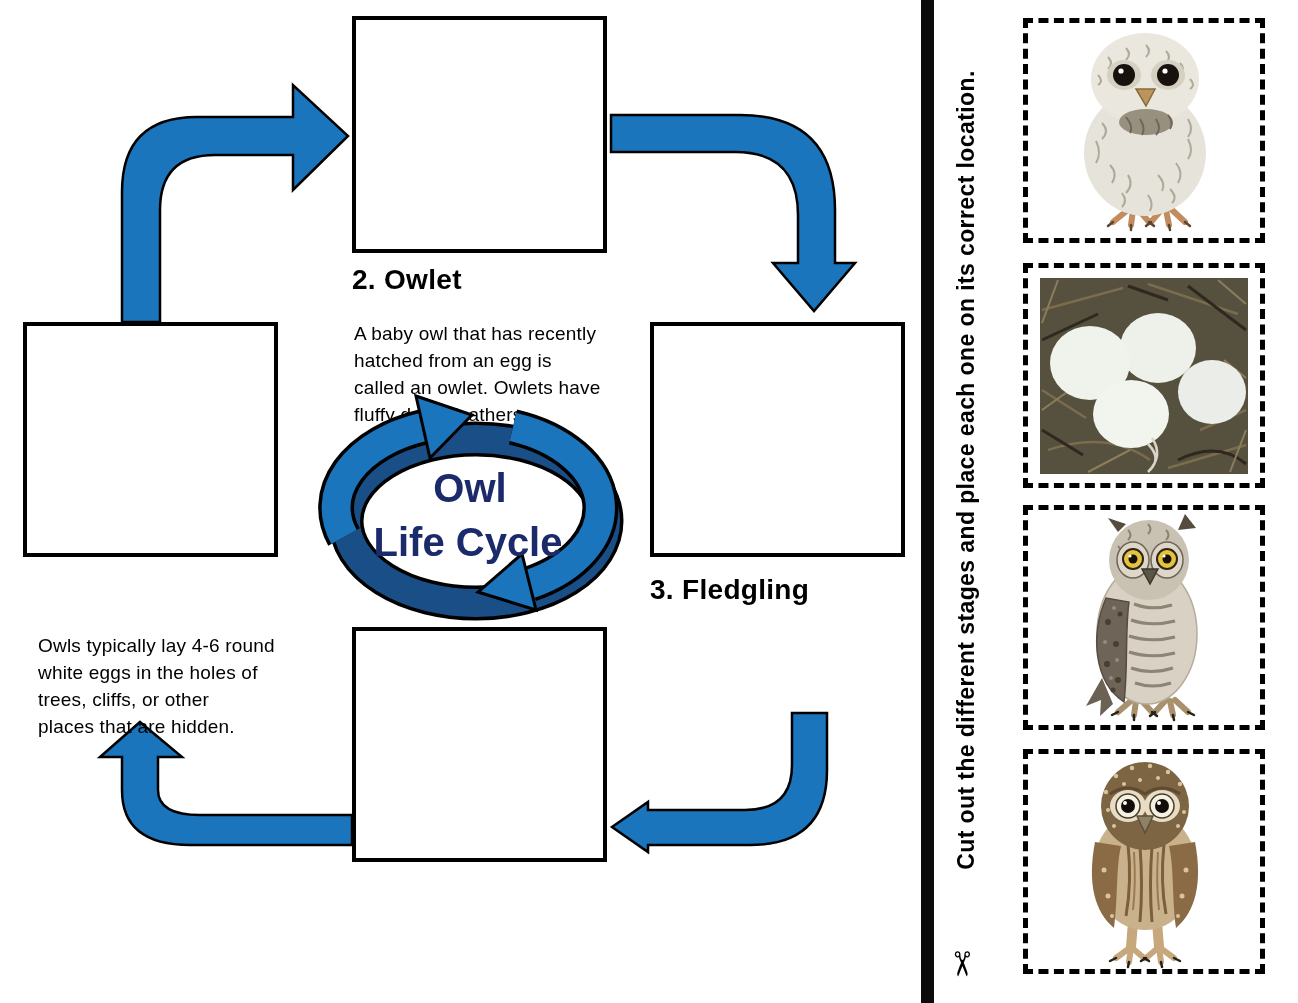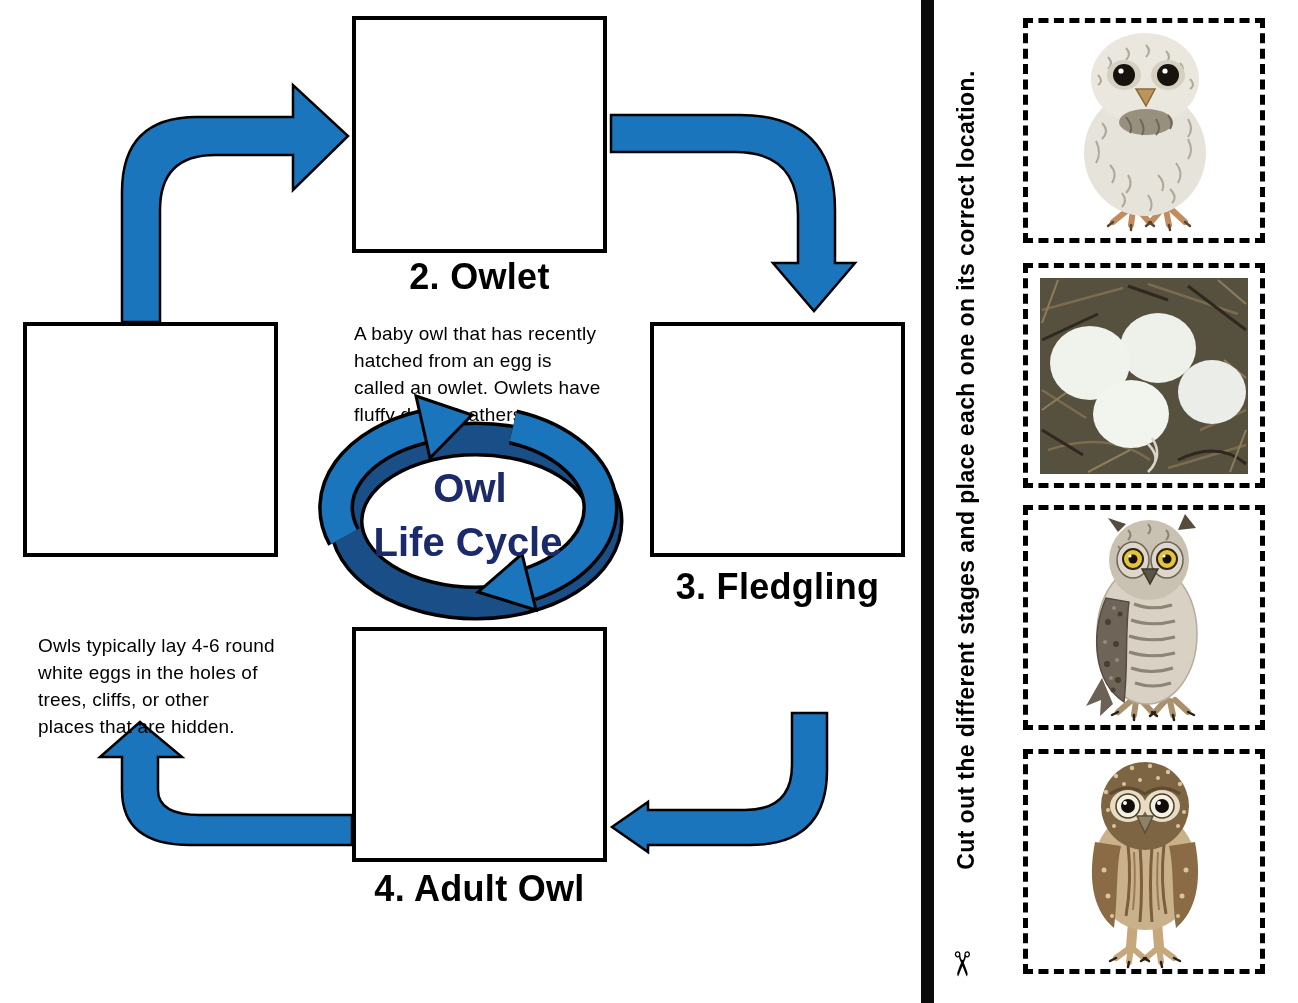--- a/index.html
+++ b/index.html
@@ -1,19 +1,19 @@
 <!DOCTYPE html>
 <html><head>
 <meta charset="utf-8">
 <style>
   html,body{margin:0;padding:0;background:#fff;}
   .page{position:relative;width:1298px;height:1003px;background:#ffffff;overflow:hidden;
         font-family:"Liberation Sans",sans-serif;color:#000;}
   .stage-box{position:absolute;background:#fff;border:4px solid #000;}
-  .heading{position:absolute;text-align:center;font-size:36px;font-weight:600;letter-spacing:.3px;}
+  .heading{position:absolute;text-align:left;font-size:28px;font-weight:600;letter-spacing:.3px;margin-top:8px;}
   .desc{position:absolute;font-size:19px;line-height:27px;white-space:pre;letter-spacing:.2px;margin-top:28px;}
   .arrows-layer{position:absolute;left:0;top:0;pointer-events:none;}
   .cycle-svg{position:absolute;left:310px;top:392px;width:320px;height:240px;}
   .cycle-title{font-family:"Liberation Sans",sans-serif;font-weight:bold;fill:#1B2A6B;}
   .separator{position:absolute;left:921px;top:0;width:13px;height:1003px;background:#0b0b0b;}
   .v-instr{position:absolute;left:966px;top:470px;width:920px;
            transform:translate(-50%,-50%) rotate(-90deg);
            text-align:center;font-size:23px;font-weight:600;letter-spacing:.4px;white-space:nowrap;}
   .scissors{position:absolute;left:962px;top:964px;transform:translate(-50%,-50%) rotate(90deg);
             font-size:34px;line-height:1;}
@@ -45,21 +45,20 @@
 called an owlet. Owlets have
 fluffy down feathers.</div>
 
   <div class="desc" style="left:38px;top:604px">Owls typically lay 4-6 round
 white eggs in the holes of
 trees, cliffs, or other
 places that are hidden.</div>
 
   <div class="heading" style="left:650px;top:566px;width:255px">3. Fledgling</div>
 
-  <div class="heading" style="left:352px;top:868px;width:255px">4. Adult Owl</div>
 
   <svg class="cycle-svg" viewBox="0 0 320 240">
     <ellipse cx="166" cy="129" rx="130" ry="82" fill="none" stroke="#000" stroke-width="35"></ellipse>
     <ellipse cx="166" cy="129" rx="130" ry="82" fill="none" stroke="#1A4E87" stroke-width="28"></ellipse>
     <path d="M34,145 A132,86 0 0 1 113,35" fill="none" stroke="#000" stroke-width="36"></path>
     <path d="M203,35 A132,86 0 0 1 220,192" fill="none" stroke="#000" stroke-width="36"></path>
     <path d="M34,145 A132,86 0 0 1 113,35" fill="none" stroke="#1B75BC" stroke-width="29"></path>
     <path d="M203,35 A132,86 0 0 1 220,192" fill="none" stroke="#1B75BC" stroke-width="29"></path>
     <polygon points="106,4 162,23 120,66" fill="#1B75BC" stroke="#000" stroke-width="3"></polygon>
     <polygon points="212,162 168,200 226,218" fill="#1B75BC" stroke="#000" stroke-width="3"></polygon>

